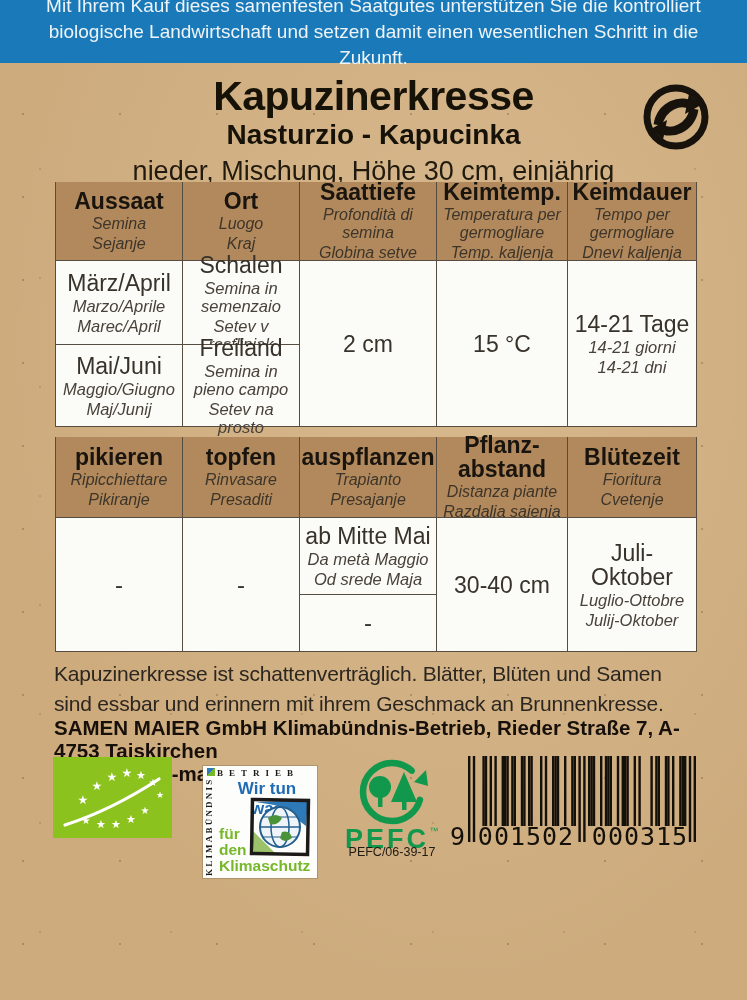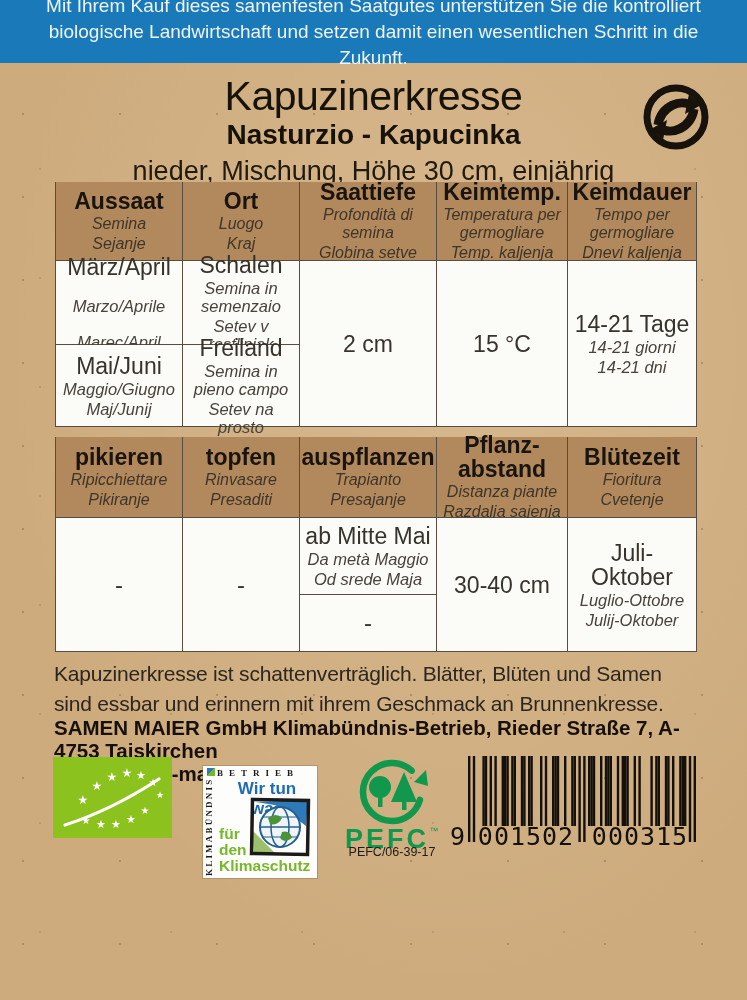--- a/index.html
+++ b/index.html
@@ -14,21 +14,21 @@
       radial-gradient(1.2px 1.2px at 80px 42px, rgba(70,48,20,.18) 50%, transparent 52%),
       radial-gradient(ellipse at 60% 35%, rgba(255,238,205,.20), transparent 70%);
     background-size:97px 83px,83px 71px,131px 109px,151px 127px,100% 100%;
   }
   
   .banner{position:absolute;top:0;left:0;right:0;height:63px;background:#1a79b8;
     display:flex;align-items:center;justify-content:center;}
   .banner p{margin:0;width:670px;text-align:center;color:#eef4f8;font-size:19px;line-height:26px;}
   
   .title-block{position:absolute;top:74px;left:0;right:0;text-align:center;color:#171207;}
-  .title-block .t1{font-size:41px;font-weight:400;line-height:44px;letter-spacing:-.5px;}
+  .title-block .t1{font-size:41px;font-weight:700;line-height:44px;letter-spacing:-.5px;}
   .title-block .t2{font-size:28px;font-weight:700;line-height:31px;margin-top:1px;text-align:center;}
   .title-block .t3{font-size:27px;font-weight:400;line-height:30px;margin-top:6px;color:#211a0e;}
   .green-dot{position:absolute;left:643px;top:84px;width:66px;height:66px;}
   
   .tbl{position:absolute;left:55px;width:642px;display:grid;
     grid-template-columns:128px 117px 137px 131px 129px;box-sizing:border-box;}
   .tbl1{top:182px;grid-template-rows:79px 84px 82px;}
   .tbl2{top:437px;grid-template-rows:81px 77px 57px;}
   .th,.td{box-sizing:border-box;display:flex;flex-direction:column;justify-content:center;
     align-items:center;text-align:center;border-right:1px solid #564c40;border-bottom:1px solid #564c40;}
@@ -119,21 +119,21 @@
       <div class="de">Keimtemp.</div>
       <div class="sub">Temperatura per germogliare</div>
       <div class="sub">Temp. kaljenja</div>
     </div>
     <div class="th">
       <div class="de">Keimdauer</div>
       <div class="sub">Tempo per germogliare</div>
       <div class="sub">Dnevi kaljenja</div>
     </div>
 
-    <div class="td cl" style="grid-column:1;grid-row:2;gap:16px;">
+    <div class="td cl" style="grid-column:1;grid-row:2;">
       <div class="de">März/April</div>
       <div class="sub">Marzo/Aprile</div>
       <div class="sub">Marec/April</div>
     </div>
     <div class="td" style="grid-column:2;grid-row:2;">
       <div class="de">Schalen</div>
       <div class="sub">Semina in semenzaio</div>
       <div class="sub">Setev v rastlinjak</div>
     </div>
     <div class="td rspan" style="grid-column:3;grid-row:2 / span 2;">

